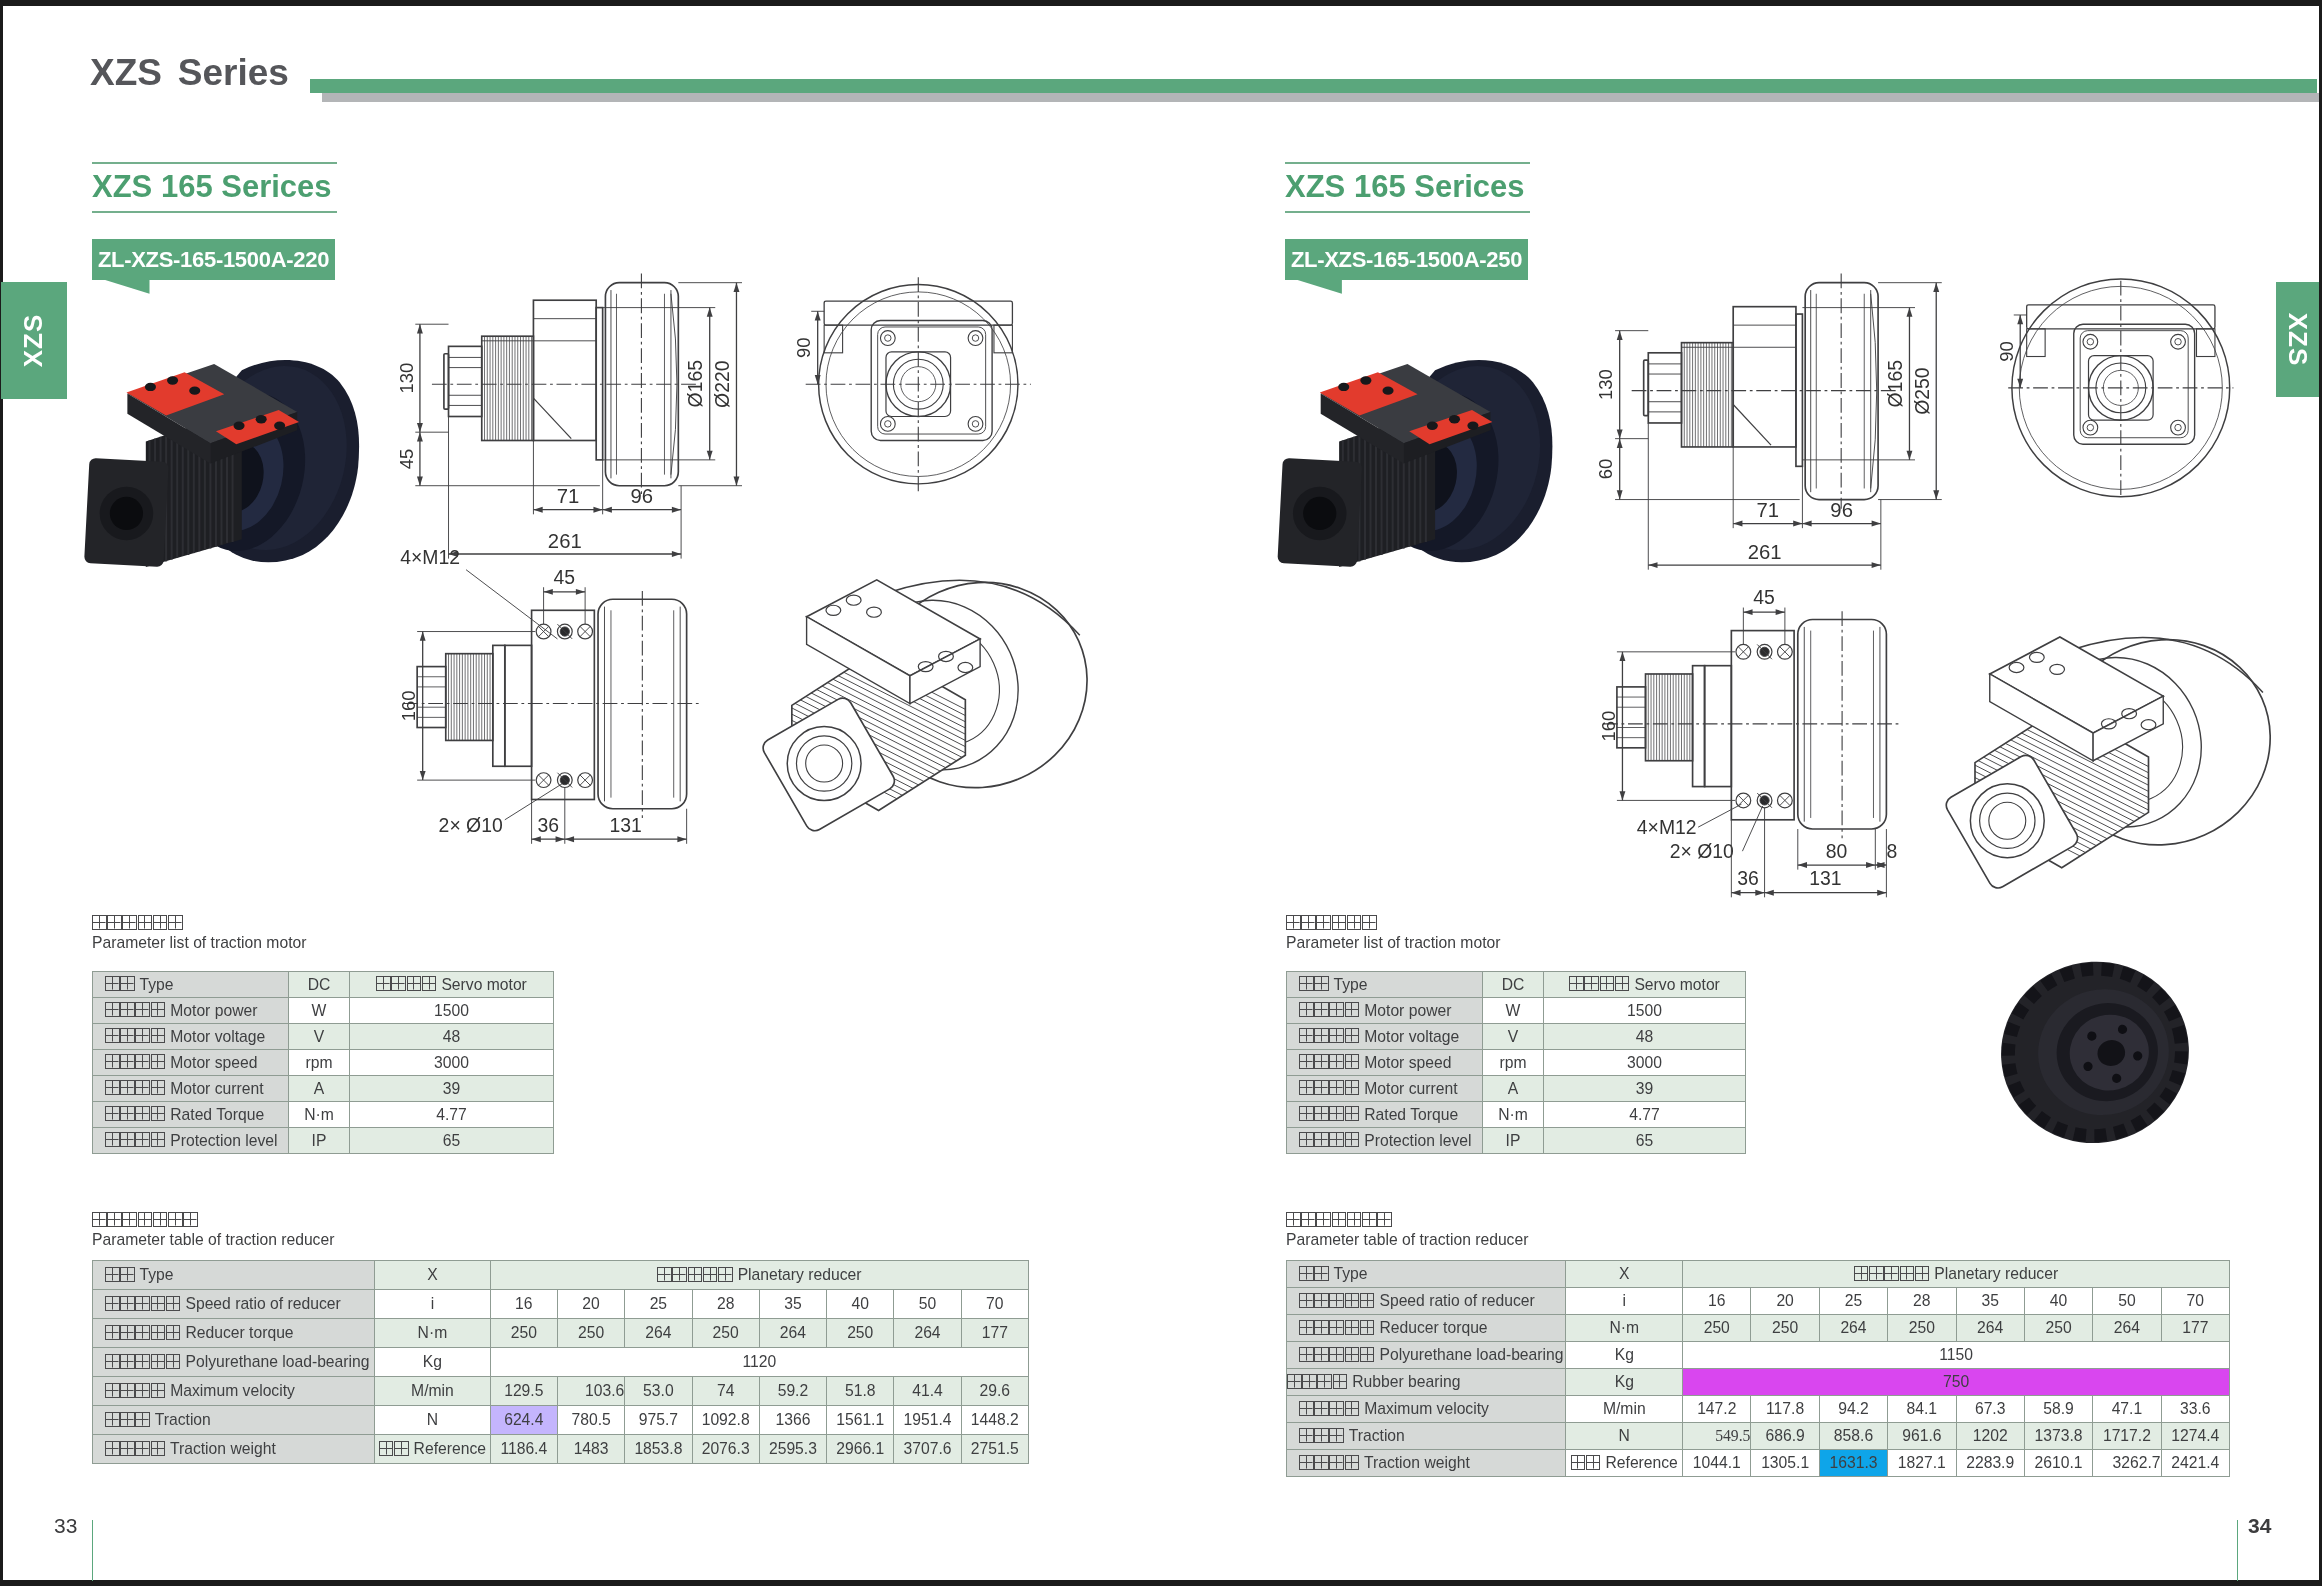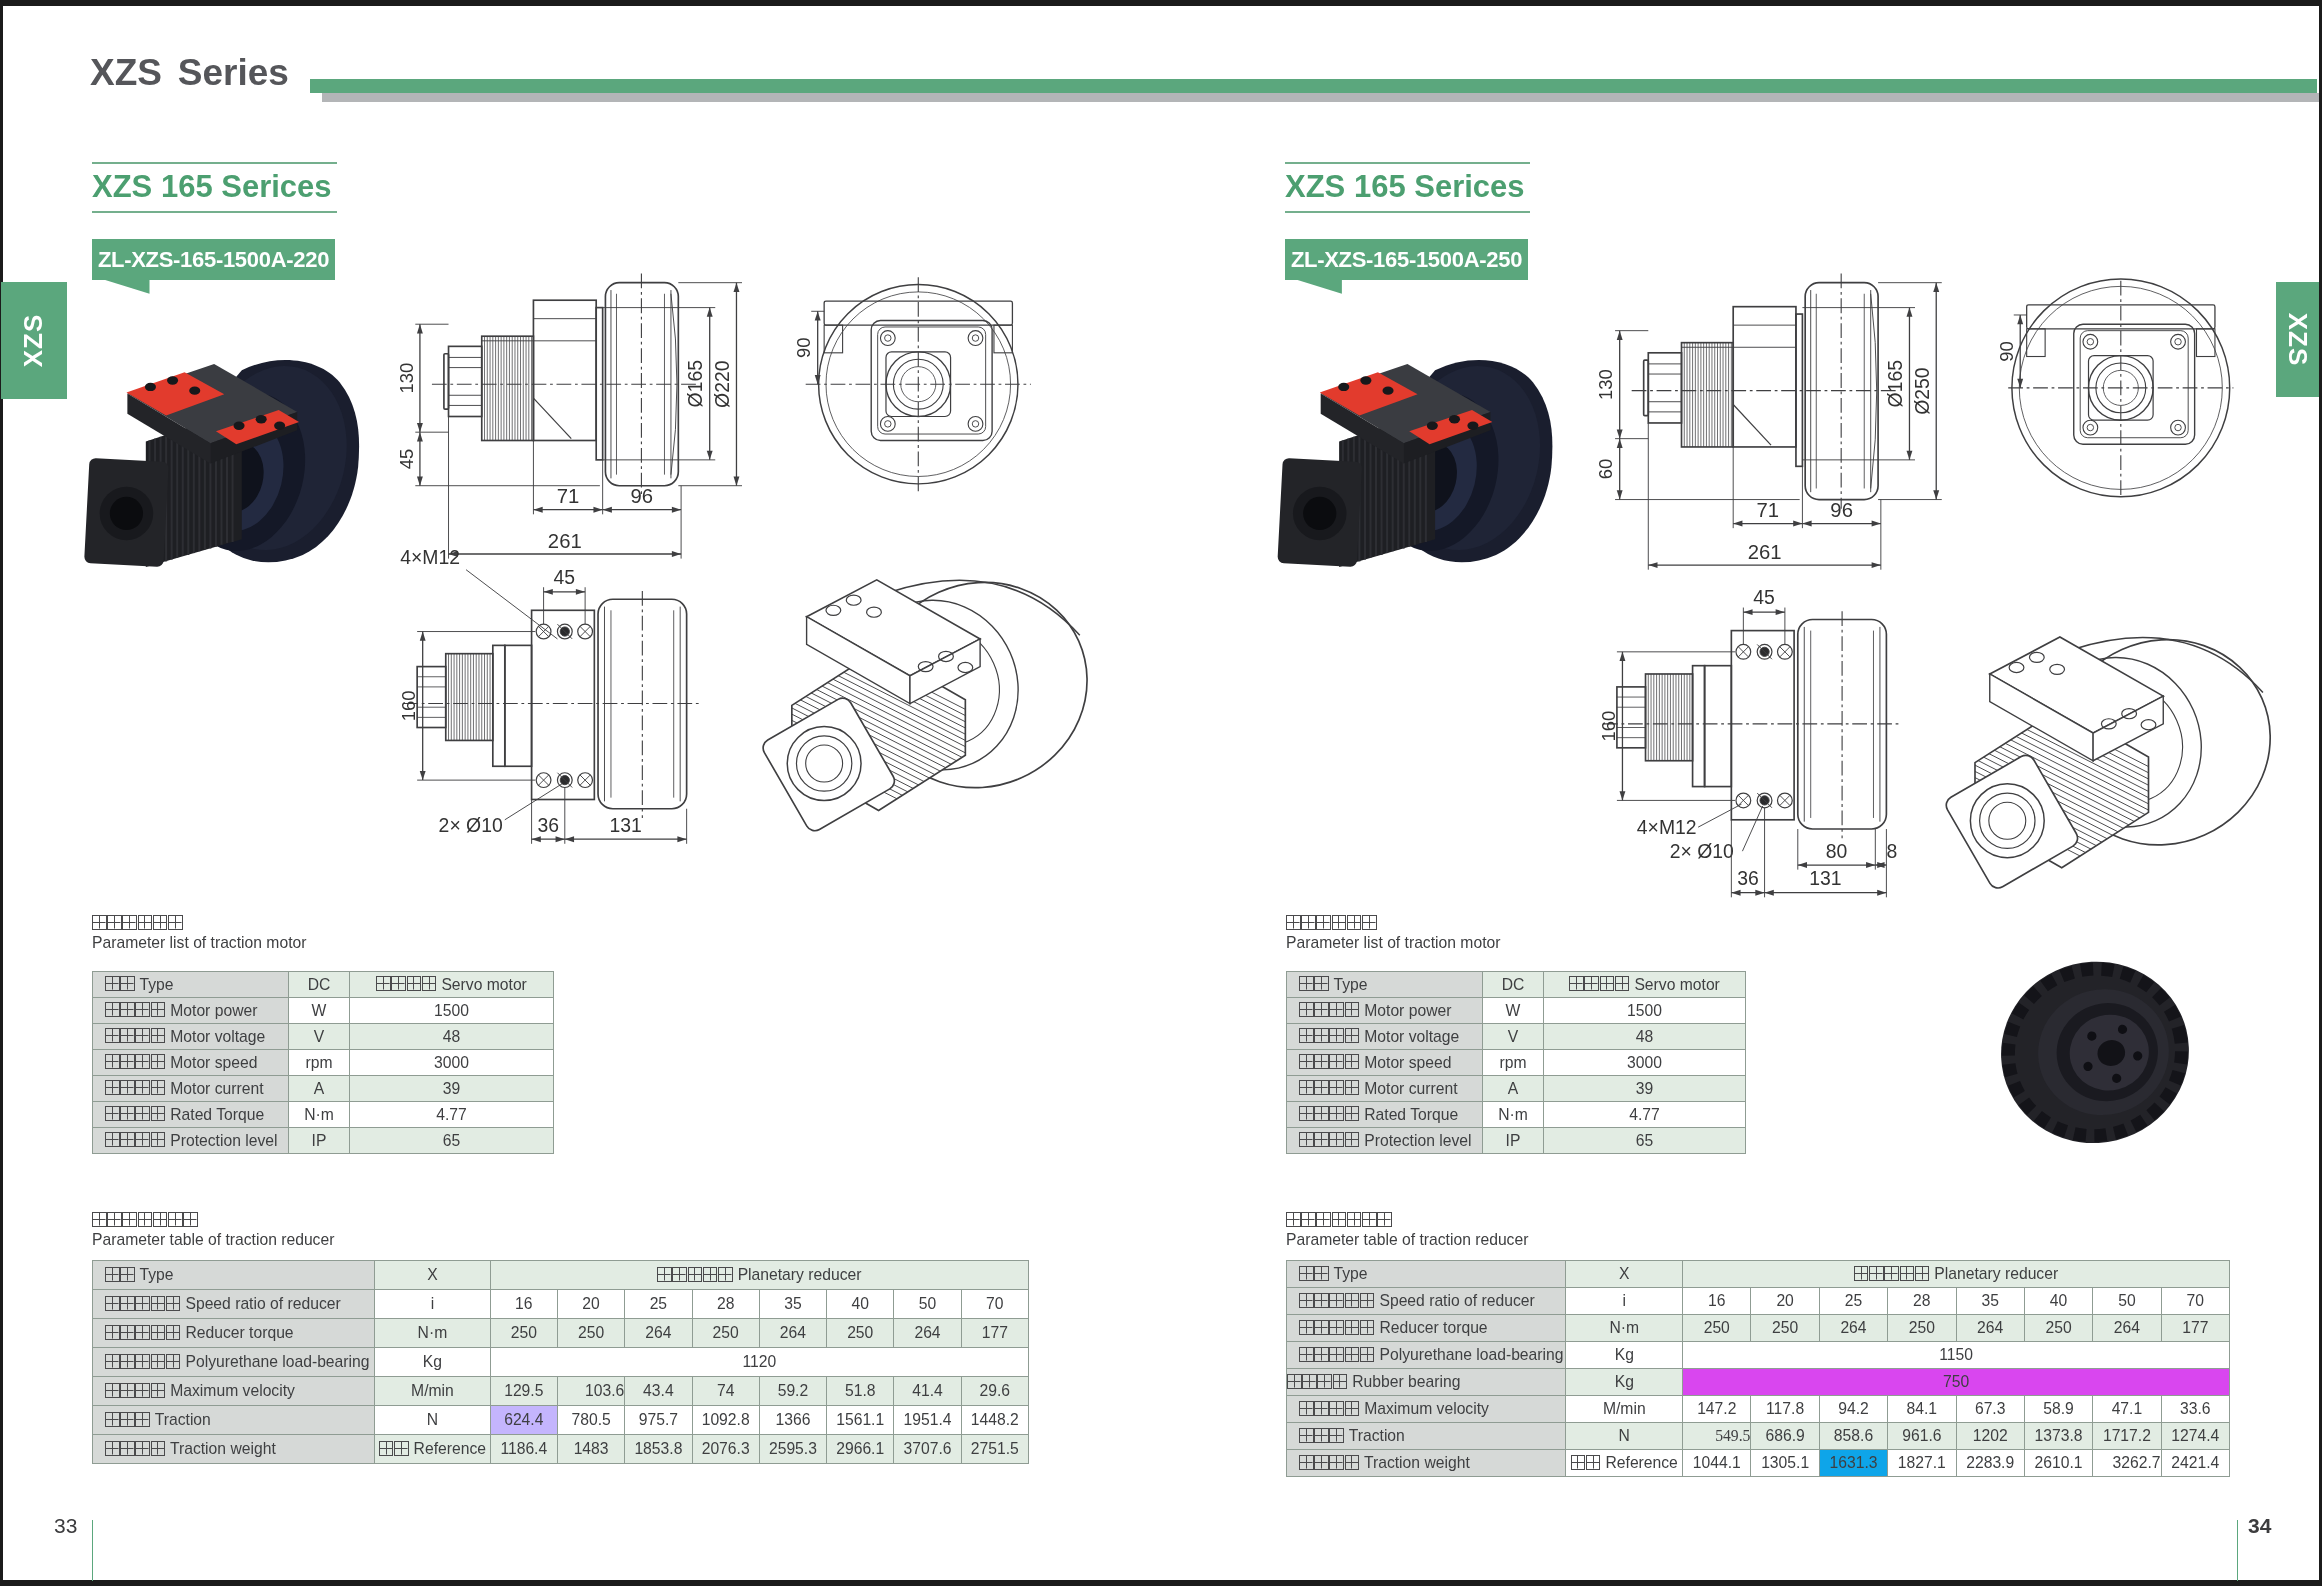--- a/index.html
+++ b/index.html
@@ -755,21 +755,21 @@
       <tr style="height:29px">
         <td style="background:#D6D9D7;text-align:left;padding-left:12px;"><b class="z"></b><b class="z"></b><b class="z"></b><b class="z"></b><b class="z"></b> Polyurethane load-bearing</td>
         <td style="background:#FFFFFF;text-align:center;">Kg</td>
         <td colspan="8" style="background:#FFFFFF;text-align:center;">1120</td>
       </tr>
       <tr style="height:29px">
         <td style="background:#D6D9D7;text-align:left;padding-left:12px;"><b class="z"></b><b class="z"></b><b class="z"></b><b class="z"></b> Maximum velocity</td>
         <td style="background:#E2ECE3;text-align:center;">M/min</td>
         <td style="background:#E2ECE3;text-align:center;">129.5</td>
         <td style="background:#E2ECE3;text-align:right;">103.6</td>
-        <td style="background:#E2ECE3;text-align:center;">43.4</td>
+        <td style="background:#E2ECE3;text-align:center;">53.0</td>
         <td style="background:#E2ECE3;text-align:center;">74</td>
         <td style="background:#E2ECE3;text-align:center;">59.2</td>
         <td style="background:#E2ECE3;text-align:center;">51.8</td>
         <td style="background:#E2ECE3;text-align:center;">41.4</td>
         <td style="background:#E2ECE3;text-align:center;">29.6</td>
       </tr>
       <tr style="height:29px">
         <td style="background:#D6D9D7;text-align:left;padding-left:12px;"><b class="z"></b><b class="z"></b><b class="z"></b> Traction</td>
         <td style="background:#FFFFFF;text-align:center;">N</td>
         <td style="background:#c4b5fd;text-align:center;">624.4</td>

